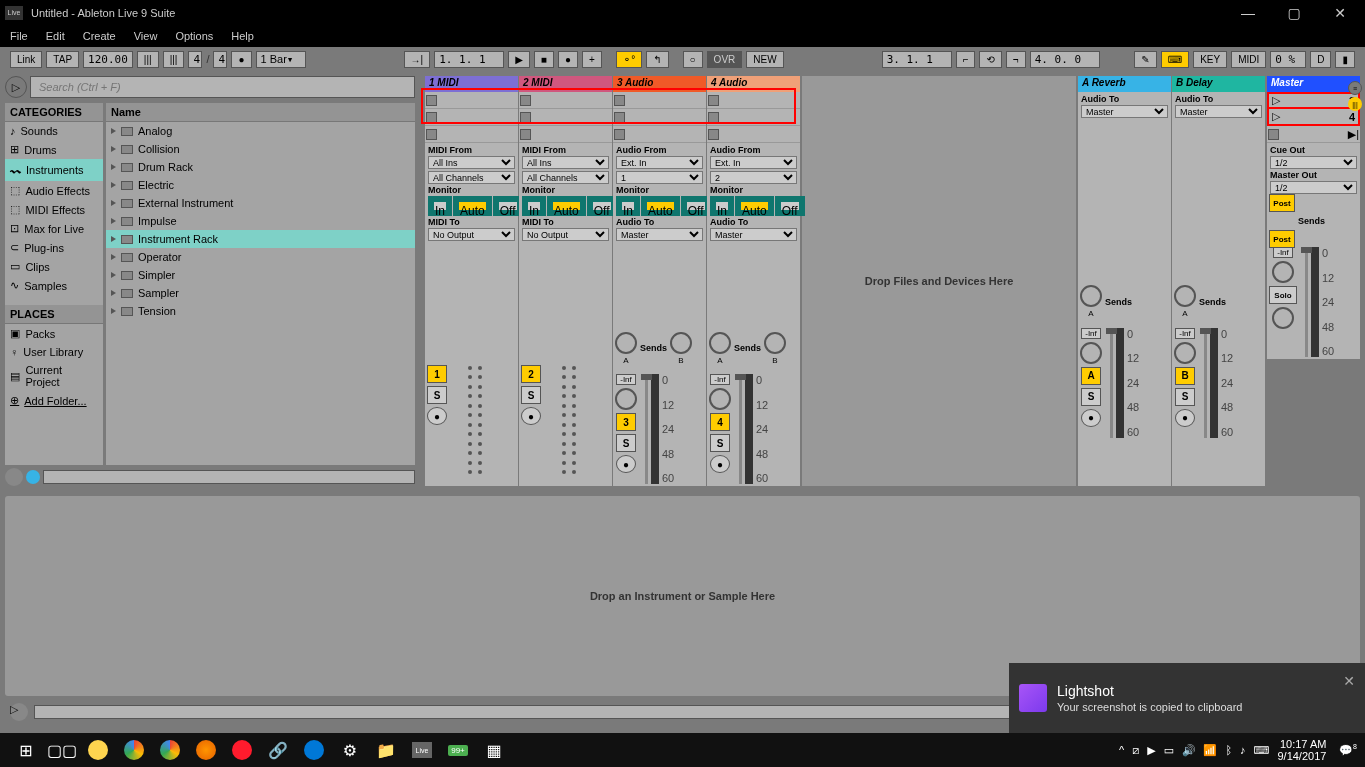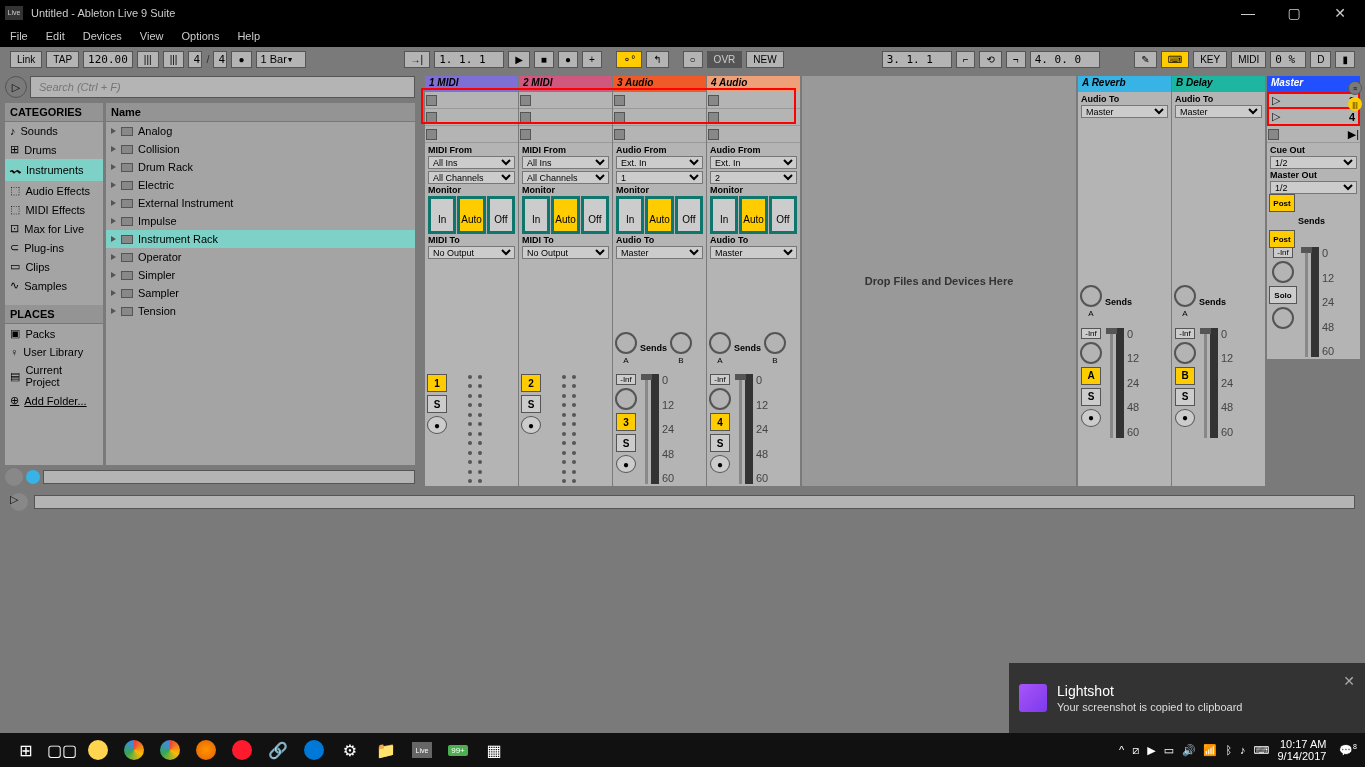--- a/index.html
+++ b/index.html
@@ -35,21 +35,21 @@
 .session{flex:1;background:#7a7a7a;padding:5px;display:flex;gap:2px;position:relative}
 .track{width:93px;background:#b4b4b4;display:flex;flex-direction:column}
 .track-header{height:16px;color:#000;padding:1px 4px;font-weight:bold;font-style:italic;font-size:10px}
 .clip-slot{height:17px;background:#b4b4b4;border-bottom:1px solid #999;display:flex;align-items:center;padding:1px}
 .clip-stop{width:11px;height:11px;border:1px solid #555;background:#888}
 .red-box{position:absolute;border:2px solid red;pointer-events:none}
 .io-section{padding:2px 3px;font-size:9px}
 .io-label{font-weight:bold;font-size:9px}
 .io-select{width:100%;background:#ccc;border:1px solid #777;font-size:9px;height:13px;margin:1px 0}
 .mon-row{display:flex;gap:1px;margin:1px 0}
-.mon-btn{flex:1;border:3px solid #0f766e;font-size:10px;text-align:center;padding:16px 1px;height:12px;line-height:10px;background:#ccc}
+.mon-btn{flex:1;border:6px solid #0f766e;font-size:12px;text-align:center;padding:4px 1px;height:12px;line-height:10px;background:#ccc}
 .mon-btn.active{background:#fc0}
 .sends-row{display:flex;align-items:center;gap:3px;padding:2px;height:48px}
 .knob{width:22px;height:22px;border:2px solid #555;border-radius:50%;position:relative;background:#b4b4b4}
 .vol-area{display:flex;gap:8px;flex:1;padding:2px}
 .vol-slider{width:40px;display:flex;gap:3px}
 .db-scale{display:flex;flex-direction:column;justify-content:space-between;font-size:8px;color:#444;height:110px}
 .meter-bar{width:8px;background:#333;height:110px}
 .btn-stack{display:flex;flex-direction:column;gap:3px;align-items:center}
 .sq-btn{width:20px;height:18px;background:#fc0;border:1px solid #555;display:flex;align-items:center;justify-content:center;font-weight:bold;font-size:10px}
 .sq-btn.grey{background:#ccc}
@@ -78,21 +78,21 @@
   <div class="win-btns">
     <div class="win-btn">—</div>
     <div class="win-btn">▢</div>
     <div class="win-btn">✕</div>
   </div>
 </div>
 
 <div class="menubar">
   <span class="menu-item">File</span>
   <span class="menu-item">Edit</span>
-  <span class="menu-item">Devices</span>
+  <span class="menu-item">Create</span>
   <span class="menu-item">View</span>
   <span class="menu-item">Options</span>
   <span class="menu-item">Help</span>
 </div>
 
 <div class="app-area">
   <div class="toolbar">
     <span class="tb-btn">Link</span>
     <span class="tb-btn">TAP</span>
     <span class="tb-display">120.00</span>
@@ -655,20 +655,21 @@
 
       <div class="red-box" style="left:1px;top:17px;width:375px;height:36px"></div>
 
       <div class="side-buttons" style="top:10px">
         <div class="side-btn" style="background:#7a7a7a;border:1px solid #555">≡</div>
         <div class="side-btn">|||</div>
       </div>
     </div>
   </div>
 
+  <div class="device-area">Drop an Instrument or Sample Here</div>
   <div class="status-bar">
     <div style="width:18px;height:18px;border-radius:50%;background:#888">▷</div>
     <div style="flex:1;height:14px;background:#b4b4b4;border:1px solid #555;margin-left:6px"></div>
   </div>
 </div>
 
 <div class="notification">
   <div class="notif-icon"></div>
   <div class="notif-text">
     <div class="notif-title">Lightshot</div>

